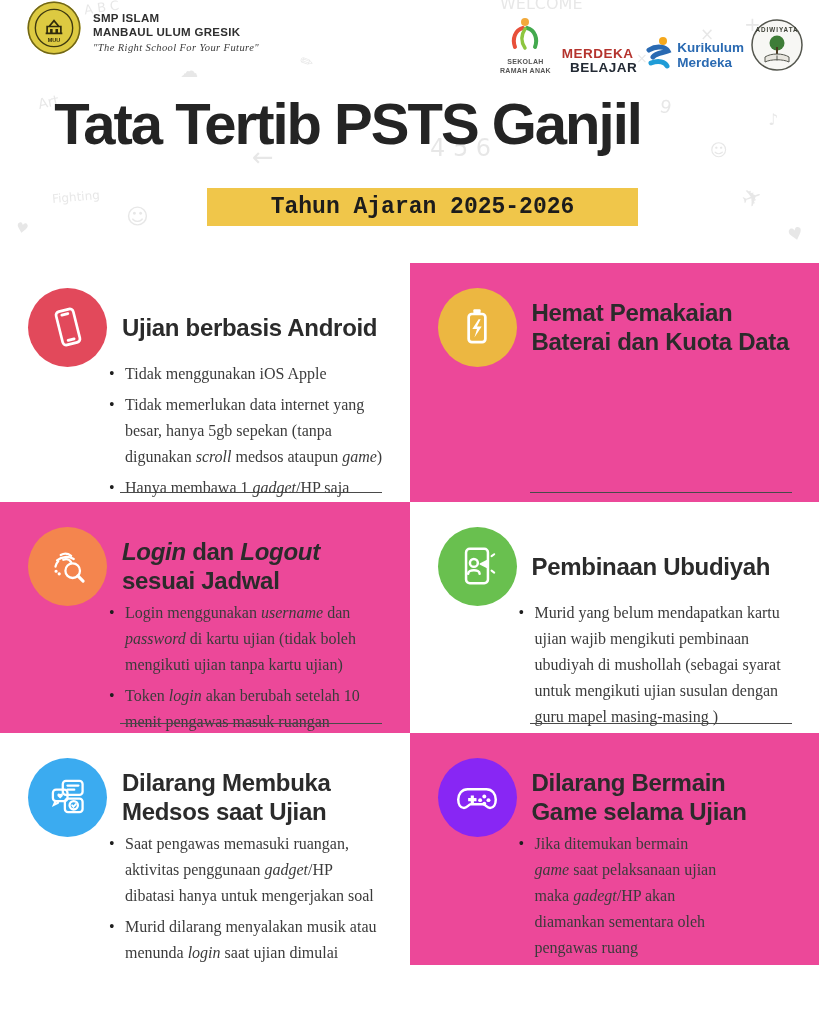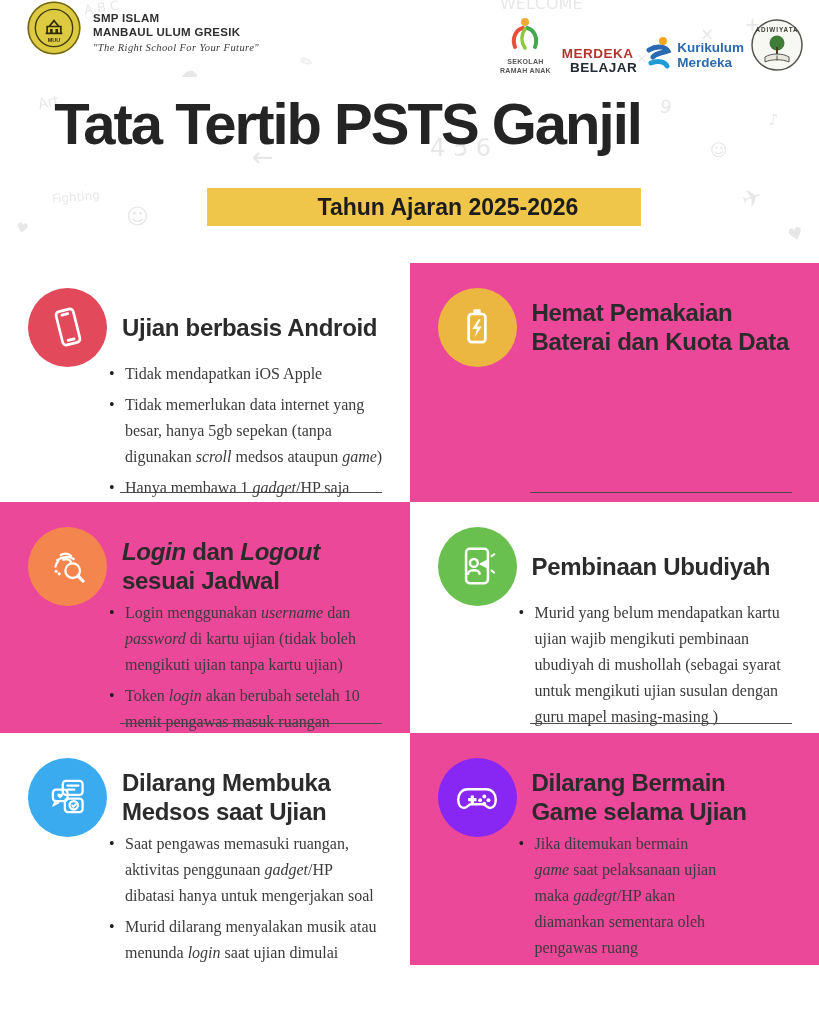--- a/index.html
+++ b/index.html
@@ -23,23 +23,23 @@
   .badge-caption{font-size:7px;line-height:8.5px;font-weight:bold;color:#555;text-align:center;
                  letter-spacing:.3px;margin-top:2px;white-space:pre-line;}
   .mb-line1{font-size:13.5px;font-weight:900;letter-spacing:.5px;line-height:14px;}
   .mb-line2{font-size:13.5px;font-weight:700;letter-spacing:.5px;line-height:14px;padding-left:12px;}
   .km{display:flex;align-items:center;gap:5px;}
   .km-text{font-size:13.5px;font-weight:bold;line-height:15px;}
 
   
   .main-title{position:absolute;top:92px;left:0;width:695px;text-align:center;margin:0;
               font-size:58px;line-height:64px;font-weight:700;letter-spacing:-2px;color:#242424;}
-  .banner{position:absolute;top:188px;left:207px;width:386px;height:38px;
+  .banner{position:absolute;top:188px;left:207px;width:431px;height:38px;
           display:flex;align-items:center;justify-content:center;
-          font-family:Liberation Sans, sans-serif;font-weight:bold;font-size:23px;color:#1c1c1c;padding-left:48px;}
+          font-family:Liberation Mono, monospace;font-weight:bold;font-size:23px;color:#1c1c1c;}
 
   
   .grid{position:absolute;top:263px;left:0;width:819px;display:grid;
         grid-template-columns:409.5px 409.5px;grid-template-rows:239px 231px 232px;}
   .cell{position:relative;box-sizing:border-box;padding:24px 6px 0 28px;}
   .cell.gray{background:#ec4899;}
   .cell-head{display:flex;align-items:center;gap:15px;height:80px;}
   .icon-circle{width:79px;height:79px;border-radius:50%;flex:0 0 79px;
                display:flex;align-items:center;justify-content:center;}
   .icon-circle svg{width:50px;height:50px;}
@@ -154,21 +154,21 @@
             <g transform="rotate(-14 24 24)">
               <rect x="15.5" y="7.5" width="17" height="33" rx="3.5"></rect>
               <line x1="21" y1="11.5" x2="27" y2="11.5"></line>
               <line x1="21" y1="36.5" x2="27" y2="36.5"></line>
             </g>
           </svg>
         </div>
         <h2 class="cell-title">Ujian berbasis Android</h2>
       </div>
       <ul class="bullets">
-        <li>Tidak mendapatkan iOS Apple</li>
+        <li>Tidak menggunakan iOS Apple</li>
         <li>Tidak memerlukan data internet yang
 besar, hanya 5gb sepekan (tanpa
 digunakan <i>scroll</i> medsos ataupun <i>game</i>)</li>
         <li>Hanya membawa 1 <i>gadget</i>/HP saja</li>
       </ul>
       <div class="divider"></div>
     </section>
 
     <section class="cell gray">
       <div class="cell-head">

